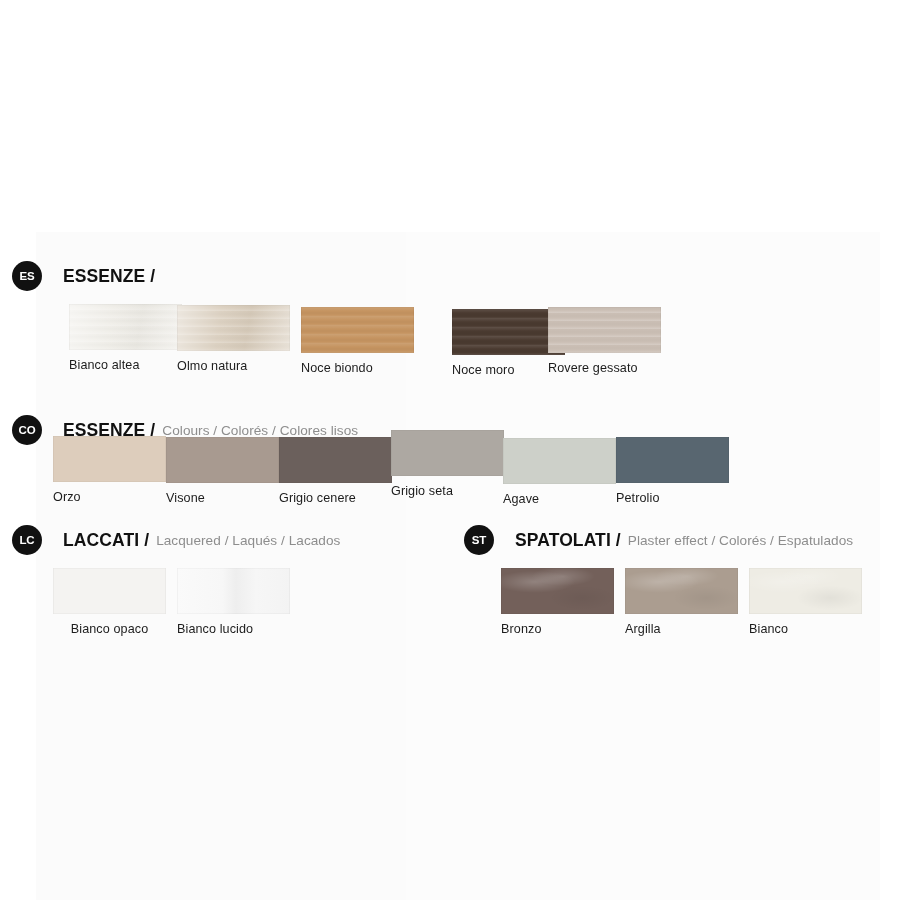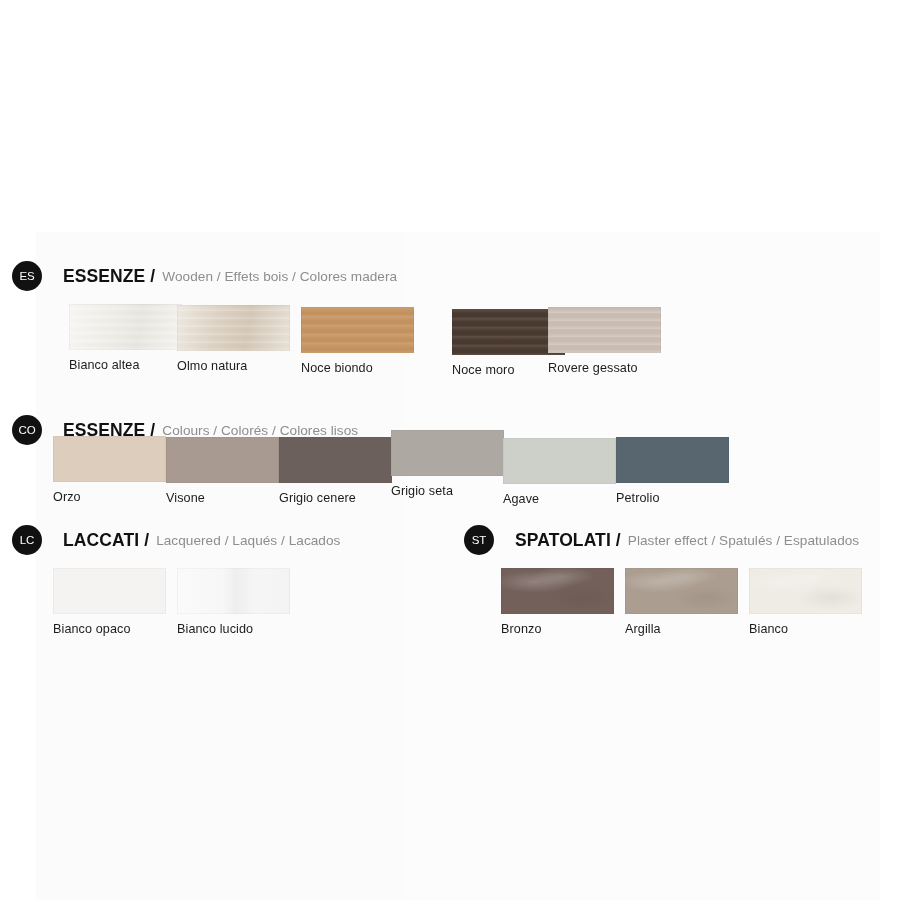--- a/index.html
+++ b/index.html
@@ -39,21 +39,21 @@
   }
   .badge {
     width: 30px; height: 30px;
     border-radius: 50%;
     background: #111111;
     color: #ffffff;
     display: flex;
     align-items: center;
     justify-content: center;
     font-size: 11.5px;
-    font-weight: normal;
+    font-weight: bold;
     letter-spacing: -0.2px;
     flex: 0 0 auto;
     text-align: right;
   }
   .sec-title {
     margin-left: 21px;
     font-size: 17.5px;
     font-weight: bold;
     color: #111111;
     letter-spacing: 0.1px;
@@ -140,21 +140,20 @@
 <body>
 
 <div id="page">
   <div class="panel"></div>
   <div class="panel-2"></div>
 
   <div class="section">
     <div class="sec-head" style="left:12px; top:261px;">
       <div class="badge">ES</div>
       <div class="sec-title">ESSENZE /</div>
-      <div class="sec-sub">Wooden / Effets bois / Colores madera</div>
     </div>
 
     <div class="swatch-item" style="left:53px; top:304px;padding-left:16px;">
       <div class="chip" style="background:#eeece6;">
         <span class="grain-soft"></span>
         <span class="sheen"></span>
       </div>
       <div class="label">Bianco altea</div>
     </div>
 
@@ -226,38 +225,38 @@
     </div>
   </div>
 
   <div class="section">
     <div class="sec-head" style="left:12px; top:525px;">
       <div class="badge">LC</div>
       <div class="sec-title">LACCATI /</div>
       <div class="sec-sub">Lacquered / Laqués / Lacados</div>
     </div>
 
-    <div class="swatch-item" style="left:53px; top:568px;">
+    <div class="swatch-item" style="left:53px; top:568px;text-align:center;">
       <div class="chip chip-lac" style="background:#f4f3f1;"></div>
       <div class="label">Bianco opaco</div>
     </div>
 
     <div class="swatch-item" style="left:177px; top:568px;">
       <div class="chip chip-lac" style="background:#f7f7f5;">
         <span class="gloss"></span>
       </div>
       <div class="label">Bianco lucido</div>
     </div>
   </div>
 
   <div class="section">
     <div class="sec-head" style="left:464px; top:525px;">
       <div class="badge">ST</div>
       <div class="sec-title">SPATOLATI /</div>
-      <div class="sec-sub">Plaster effect / Spatulés / Espatulados</div>
+      <div class="sec-sub">Plaster effect / Colorés / Espatulados</div>
     </div>
 
     <div class="swatch-item" style="left:501px; top:568px;">
       <div class="chip" style="background:#73605a;">
         <span class="plaster"></span>
       </div>
       <div class="label">Bronzo</div>
     </div>
 
     <div class="swatch-item" style="left:625px; top:568px;">

